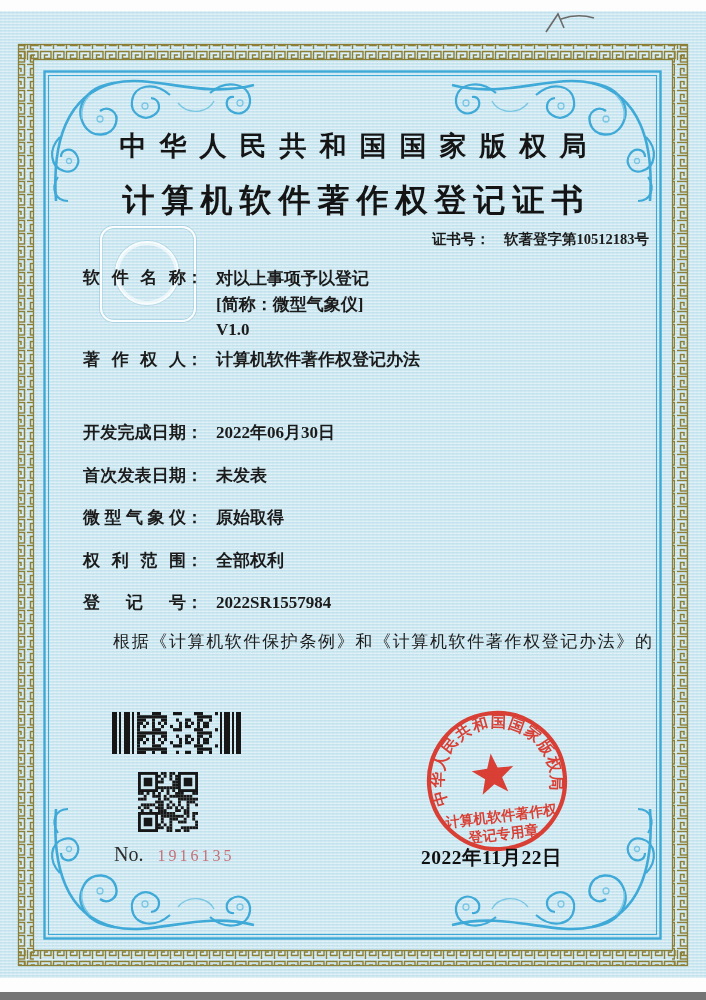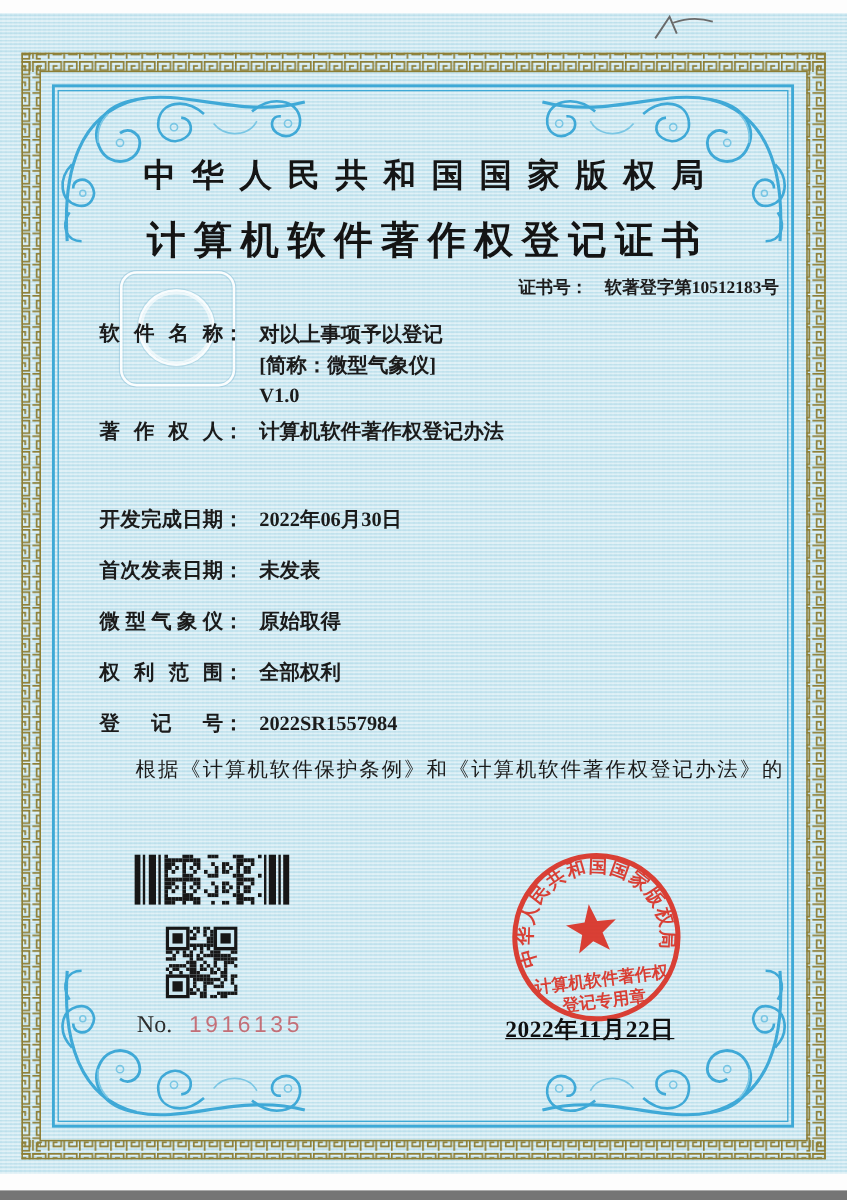--- a/index.html
+++ b/index.html
@@ -44,25 +44,25 @@
   .name-block{position:absolute;left:83px;top:255px;display:flex;font-size:17px;font-weight:bold;color:#1b1b1b;}
   .name-lines{margin-left:13px;line-height:25.5px;}
   .statement{
     position:absolute;left:83px;top:607px;width:569px;
     font-size:17px;font-weight:normal;color:#1b1b1b;line-height:48px;
   }
   .statement .st-l1{text-indent:30px;text-align:justify;text-align-last:justify;}
   .serial{position:absolute;left:114px;top:832px;white-space:nowrap;}
   .serial .no-prefix{font-size:20px;color:#2d2d2d;}
   .serial .no-digits{
-    font-family:Liberation Sans, sans-serif;
-    font-size:19px;color:#c2565e;letter-spacing:3px;margin-left:14px;opacity:.82;margin-top:33px;
+    font-family:Liberation Serif, serif;
+    font-size:16px;color:#c2565e;letter-spacing:3px;margin-left:14px;opacity:.82;margin-top:33px;
   }
   .issue-date{
-    position:absolute;left:421px;top:833px;font-size:19.5px;font-weight:bold;color:#101010;letter-spacing:.5px;text-decoration:underline;
+    position:absolute;left:421px;top:833px;font-size:19.5px;font-weight:bold;color:#101010;letter-spacing:.5px;
   }
   .barcode{position:absolute;left:112px;top:701px;}
   .qrcode{position:absolute;left:138px;top:761px;}
   .seal{position:absolute;left:406px;top:679px;opacity:.92;}
   .pencil-mark{position:absolute;left:528px;top:6px;}
   .scan-strip{position:absolute;left:0;top:992px;width:706px;height:8px;background:#757575;}
 </style>
 </head>
 <body>
 

